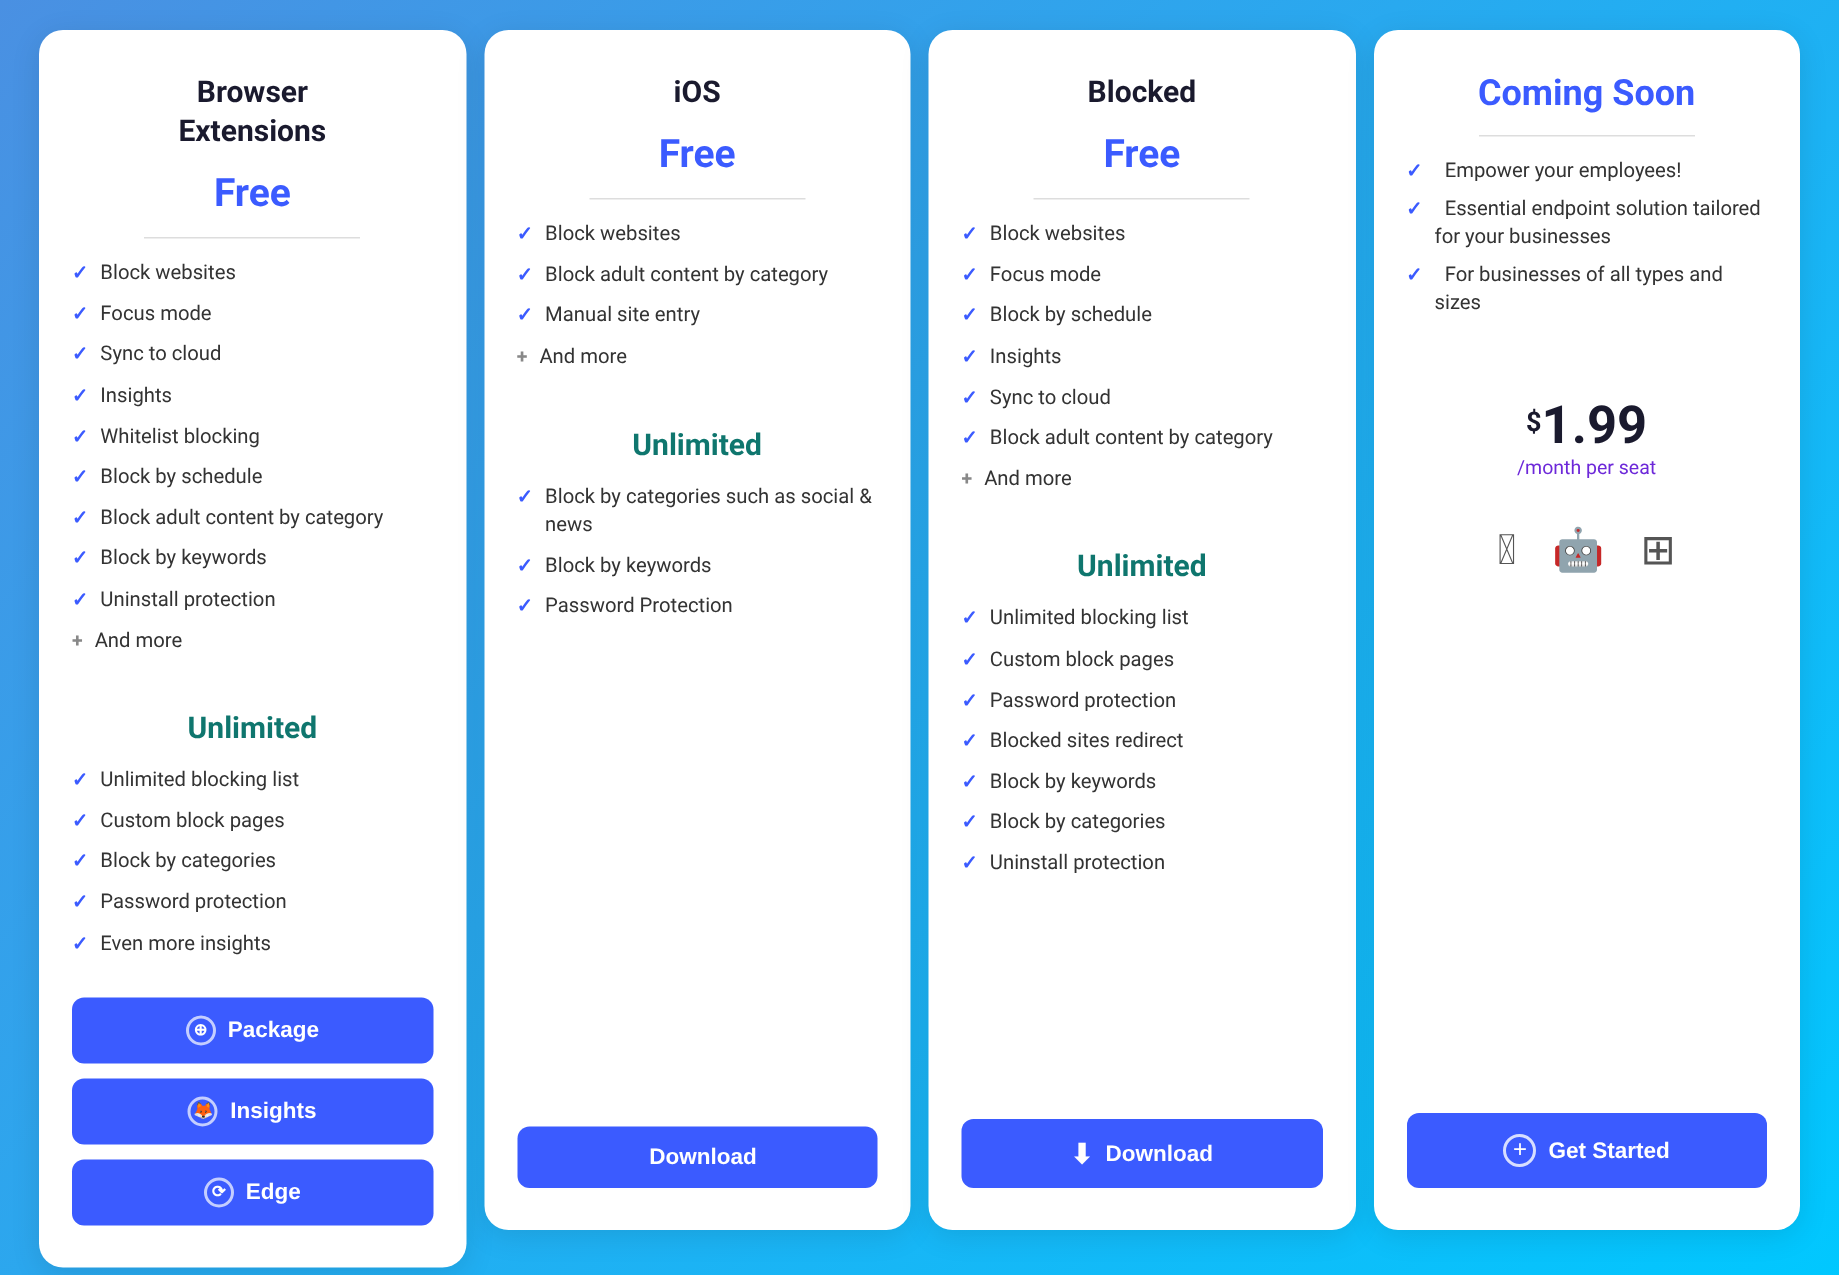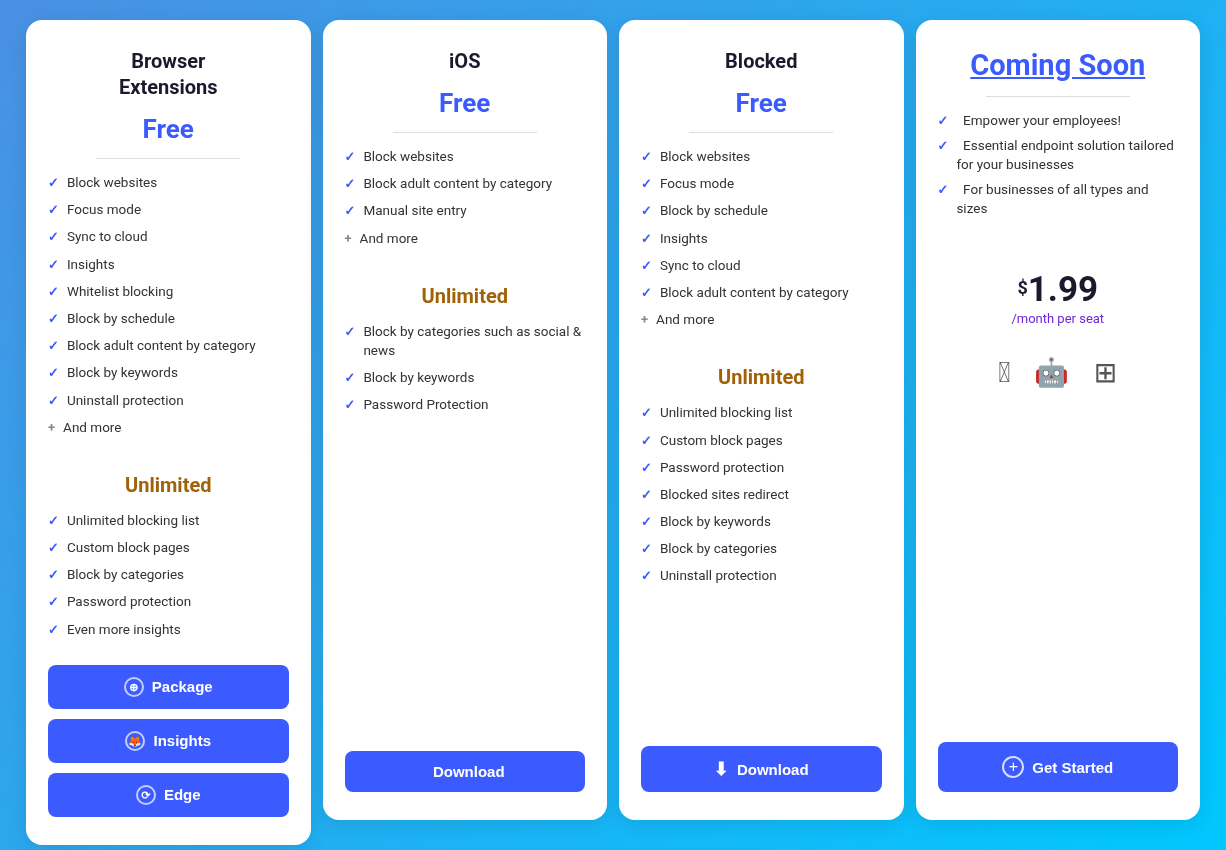--- a/index.html
+++ b/index.html
@@ -46,22 +46,21 @@
     .price-label {
       text-align: center;
       font-size: 26px;
       font-weight: 700;
       color: #3b5bff;
       margin-bottom: 4px;
     }
 
     .price-label.coming-soon {
       color: #3b5bff;
-      font-size: 29px;
-      text-decoration: underline;
+      font-size: 24px;
     }
 
     .divider {
       border: none;
       border-top: 1.5px solid #ddd;
       margin: 10px auto 14px;
       width: 60%;
     }
 
     .feature-list {
@@ -86,21 +85,21 @@
       font-size: 13px;
     }
 
     .check-icon { color: #3b5bff; font-weight: bold; }
     .plus-icon { color: #888; font-weight: bold; font-size: 15px; }
 
     .section-label {
       text-align: center;
       font-size: 20px;
       font-weight: 700;
-      color: #a16207;
+      color: #0f766e;
       margin: 10px 0 14px;
     }
 
     .btn-group {
       margin-top: auto;
       display: flex;
       flex-direction: column;
       gap: 10px;
     }
 

